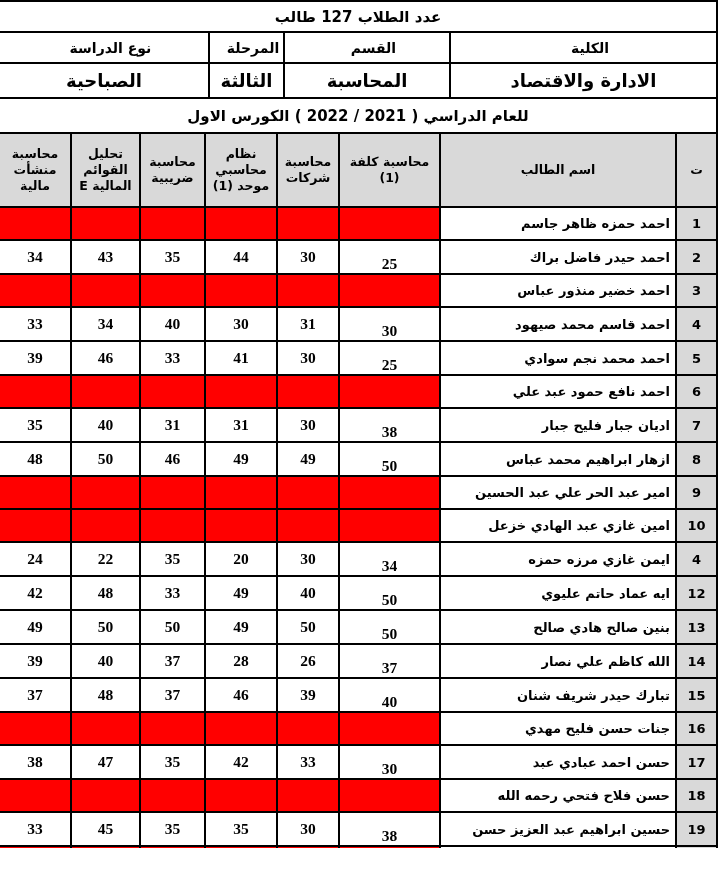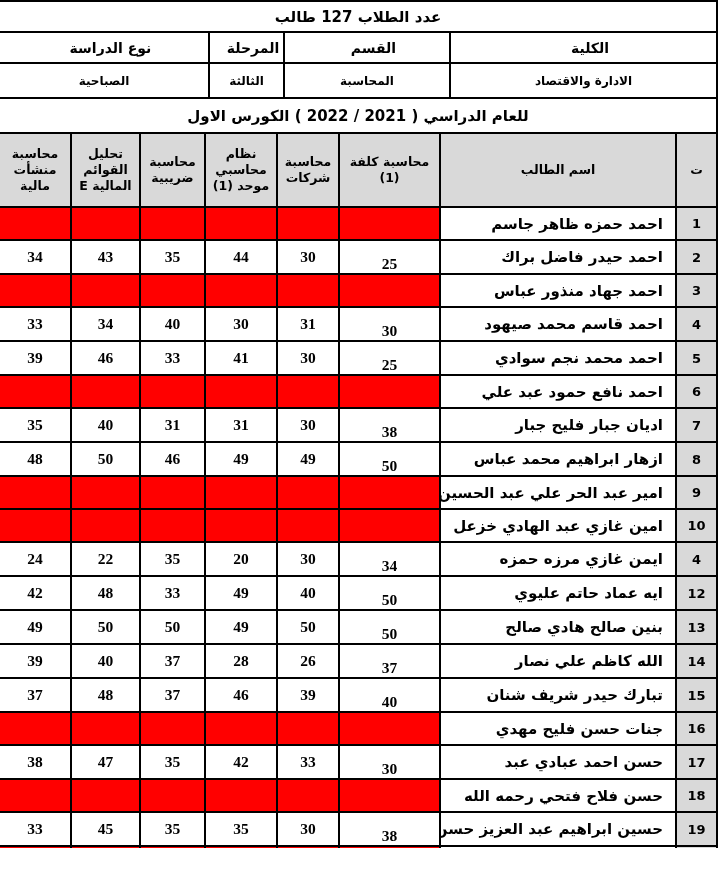--- a/index.html
+++ b/index.html
@@ -8,32 +8,32 @@
     width: 718px; height: 848px; overflow: hidden;
     direction: rtl; background: #fff; color: #000;
     font-family: "DejaVu Sans", sans-serif;
   }
   table { border-collapse: collapse; table-layout: fixed; width: 718px; }
   td { border: 2px solid #000; overflow: hidden; vertical-align: middle; }
 
   
   .title-cell   { height: 31px; text-align: center; font-weight: bold; font-size: 15px; }
   .label-row td { height: 31px; text-align: center; font-weight: bold; font-size: 14px; padding-left: 13px; }
-  .value-row td { height: 35px; text-align: center; font-weight: bold; font-size: 12px; }
+  .value-row td { height: 35px; text-align: center; font-weight: bold; font-size: 18px; }
   .year-cell    { height: 35px; text-align: center; font-weight: bold; font-size: 15px; }
 
   
   .main-table { margin-top: -2px; }
   .header-row td {
     height: 74px; background: #d9d9d9; text-align: center;
     font-weight: bold; font-size: 12.5px; line-height: 1.3; padding: 1px;
   }
   .student-row { height: 33px; }
   .no-cell   { background: #d9d9d9; text-align: center; font-weight: bold; font-size: 13px; }
-  .name-cell { text-align: right; padding-right: 12px; font-weight: bold; font-size: 15px; white-space: nowrap; }
+  .name-cell { text-align: right; padding-right: 5px; font-weight: bold; font-size: 13px; white-space: nowrap; }
   .grade-cell {
     text-align: center; font-family: "Liberation Serif", "DejaVu Serif", serif;
     font-weight: bold; font-size: 15.5px;
   }
   .grade-cell.low { padding-top: 14px; }     
   .fail { background: #ff0000; }
 </style>
 </head>
 <body>
 
@@ -107,21 +107,21 @@
           <td class="name-cell">احمد حيدر فاضل براك</td>
           <td class="grade-cell low">25</td>
           <td class="grade-cell">30</td>
           <td class="grade-cell">44</td>
           <td class="grade-cell">35</td>
           <td class="grade-cell">43</td>
           <td class="grade-cell">34</td>
         </tr>
         <tr class="student-row">
           <td class="no-cell">3</td>
-          <td class="name-cell">احمد جهاد منذور عباس</td>
+          <td class="name-cell">احمد خضير منذور عباس</td>
           <td class="grade-cell low fail"></td>
           <td class="grade-cell fail"></td>
           <td class="grade-cell fail"></td>
           <td class="grade-cell fail"></td>
           <td class="grade-cell fail"></td>
           <td class="grade-cell fail"></td>
         </tr>
         <tr class="student-row">
           <td class="no-cell">4</td>
           <td class="name-cell">احمد قاسم محمد صيهود</td>

